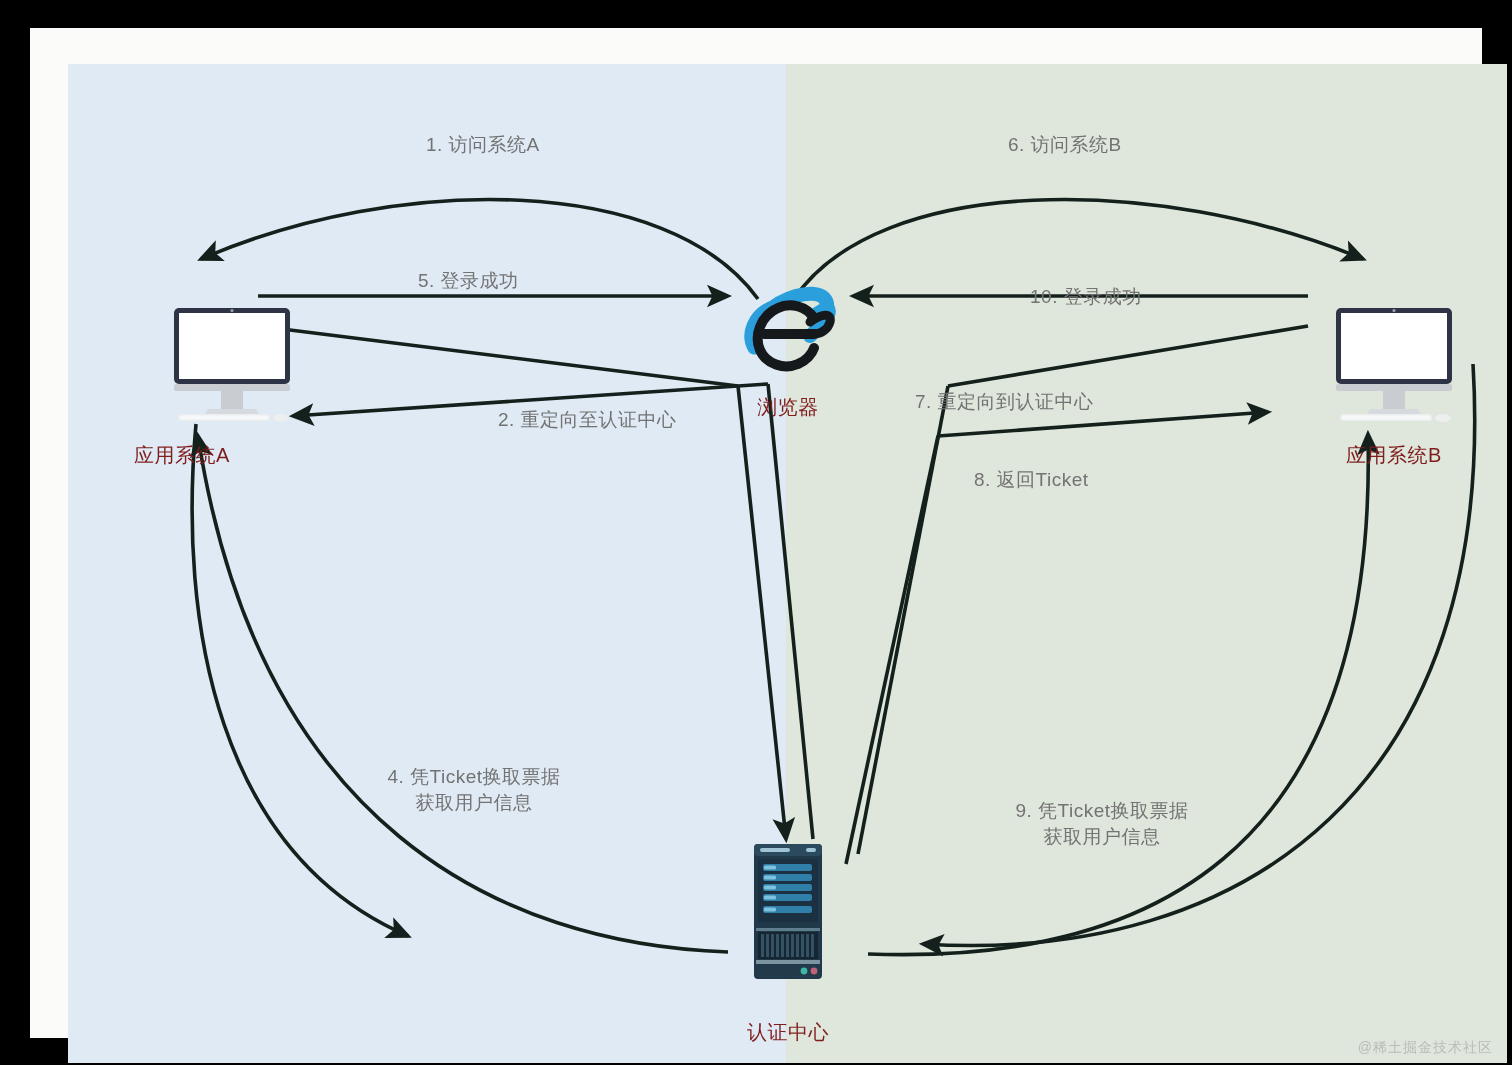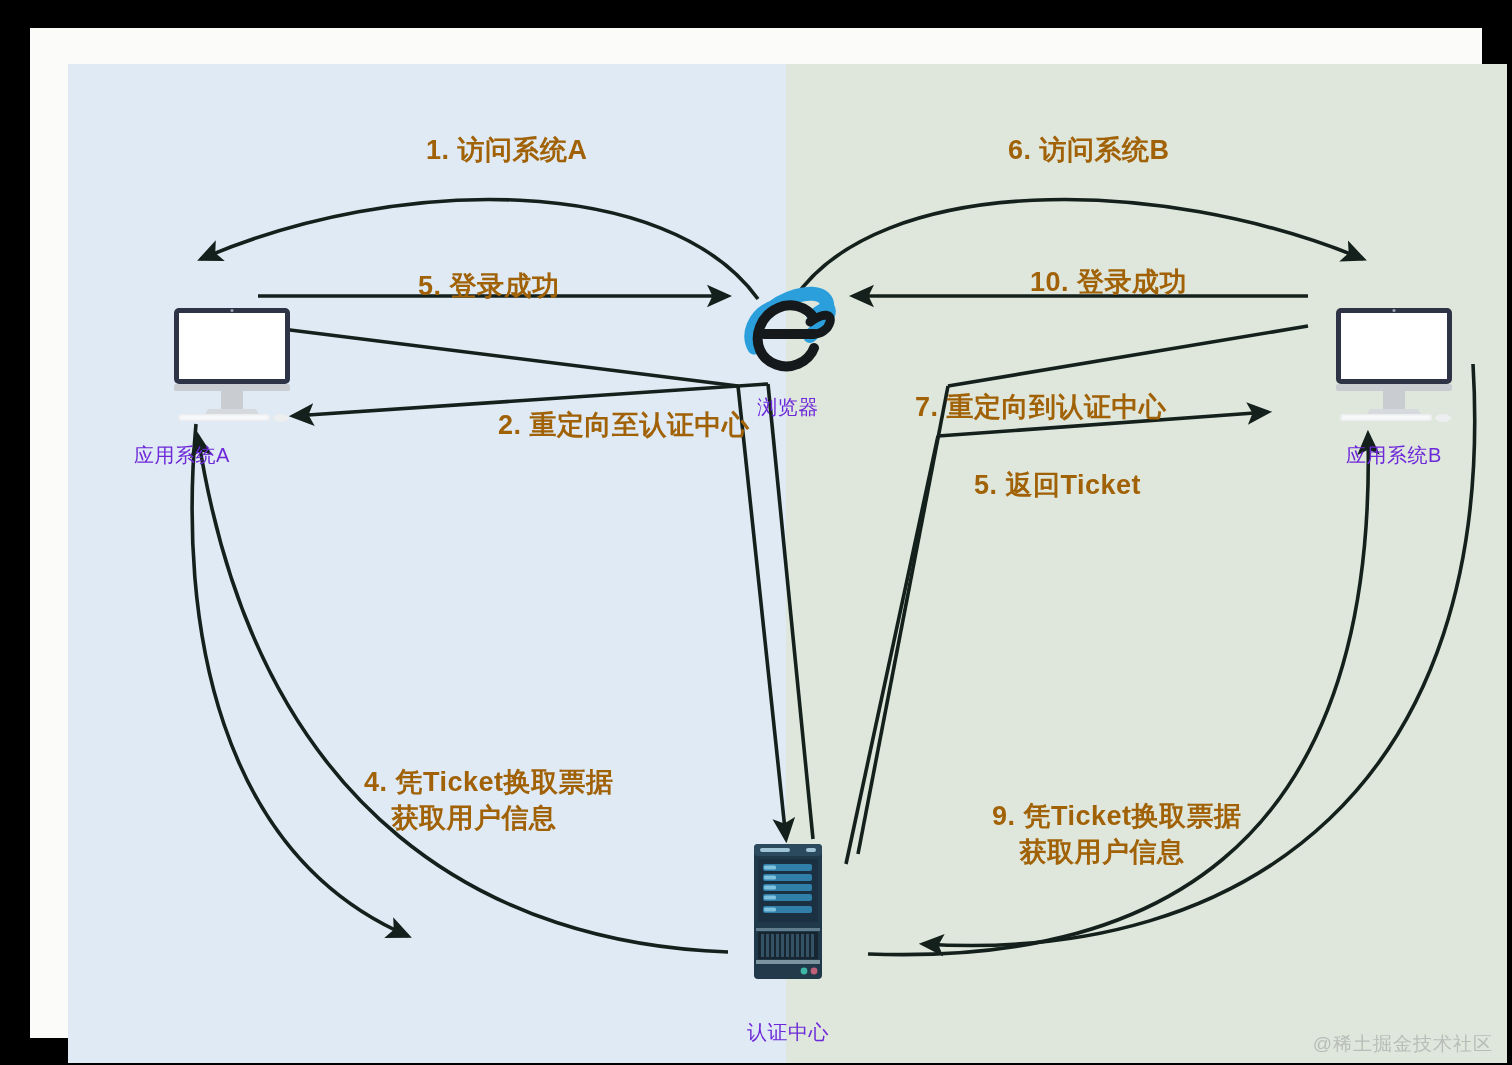--- a/index.html
+++ b/index.html
@@ -55,41 +55,41 @@
     height: 999px;
   }
   .node {
     position: absolute;
   }
   .node-label {
     position: absolute;
     width: 260px;
     text-align: center;
     font-size: 20px;
-    color: #6d28d9;
+    color: #7f1d1d;
     letter-spacing: 0.5px;
     white-space: nowrap;
   }
   .edge-label {
     position: absolute;
-    font-size: 27px;
-    color: #a16207;
-    font-weight: 700;
+    font-size: 19px;
+    color: #737373;
+    font-weight: 400;
     white-space: nowrap;
     letter-spacing: 0.5px;
     line-height: 1.35;
   }
   .edge-label.center2 {
     text-align: center;
   }
   #watermark {
     position: absolute;
     right: 14px;
     bottom: 6px;
-    font-size: 19px;
+    font-size: 14px;
     color: #b9bcb8;
     letter-spacing: 1px;
     white-space: nowrap;
   }
 </style>
 </head>
 <body>
 
 <div id="root">
   <div id="paper">
@@ -229,26 +229,26 @@
         <div>4. 凭Ticket换取票据</div>
         <div>获取用户信息</div>
       </div>
 
       <div class="edge-label" style="left:350px; top:204px;">5. 登录成功</div>
 
       <div class="edge-label" style="left:940px; top:68px;">6. 访问系统B</div>
 
       <div class="edge-label" style="left:847px; top:325px;">7. 重定向到认证中心</div>
 
-      <div class="edge-label" style="left:906px; top:403px;">5. 返回Ticket</div>
+      <div class="edge-label" style="left:906px; top:403px;">8. 返回Ticket</div>
 
       <div class="edge-label center2" style="left:924px; top:700px; width:220px;margin-top:34px;">
         <div>9. 凭Ticket换取票据</div>
         <div>获取用户信息</div>
       </div>
 
-      <div class="edge-label" style="left:962px; top:200px;">10. 登录成功</div>
+      <div class="edge-label" style="left:962px; top:220px;">10. 登录成功</div>
 
       <div id="watermark">@稀土掘金技术社区</div>
 
     </div>
   </div>
 </div>
 
 </body></html>

